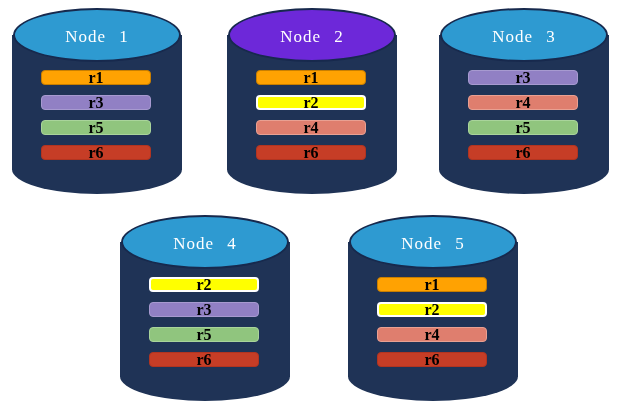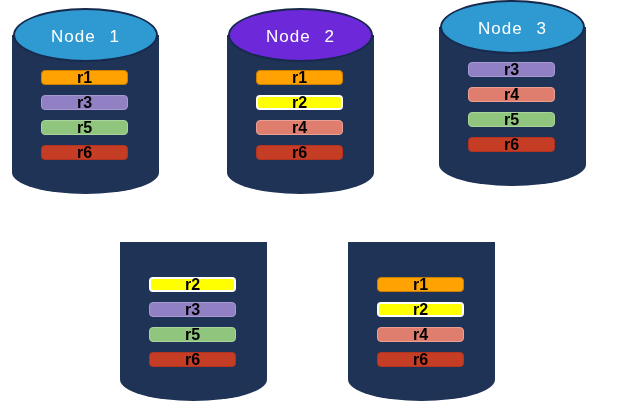--- a/index.html
+++ b/index.html
@@ -10,22 +10,23 @@
   }
   .canvas {
     position: relative;
     width: 636px;
     height: 408px;
     background: #FFFFFF;
     overflow: hidden;
   }
   .cylinder {
     position: absolute;
-    width: 147px;
+    width: 170px;
     height: 186px;
+    font-family: Liberation Serif, serif;
   }
   .cyl-body {
     position: absolute;
     left: 0; right: 0;
     top: 27px; bottom: 0;
     border-radius: 0 0 89px 89px / 0 0 26px 26px;
   }
   .cyl-top {
     position: absolute;
     left: 1px; right: 1px;
@@ -105,21 +106,21 @@
           <span style="color: rgb(0, 0, 0);">r2</span>
         </div>
         <div class="bar" style="background: rgb(223, 126, 110); border-color: rgb(233, 160, 146); border-width: 1px;">
           <span style="color: rgb(0, 0, 0);">r4</span>
         </div>
         <div class="bar" style="background: rgb(198, 61, 38); border-color: rgb(178, 52, 32); border-width: 1px;">
           <span style="color: rgb(0, 0, 0);">r6</span>
         </div>
       </div>
   </div>
-    <div class="cylinder" style="left: 439px; top: 0;">
+    <div class="cylinder" style="left: 439px; top: 8px;">
     <div class="cyl-body" style="background: rgb(31, 51, 86);"></div>
     <div class="cyl-top" style="background: rgb(46, 154, 209); border-color: rgb(23, 41, 77);">
       <span class="node-title" style="color: rgb(255, 255, 255);">Node 3</span>
     </div>
     <div class="bars">
         <div class="bar" style="background: rgb(145, 128, 196); border-color: rgb(167, 154, 208); border-width: 1px;">
           <span style="color: rgb(0, 0, 0);">r3</span>
         </div>
         <div class="bar" style="background: rgb(223, 126, 110); border-color: rgb(233, 160, 146); border-width: 1px;">
           <span style="color: rgb(0, 0, 0);">r4</span>
@@ -127,37 +128,43 @@
         <div class="bar" style="background: rgb(144, 197, 126); border-color: rgb(169, 212, 155); border-width: 1px;">
           <span style="color: rgb(0, 0, 0);">r5</span>
         </div>
         <div class="bar" style="background: rgb(198, 61, 38); border-color: rgb(178, 52, 32); border-width: 1px;">
           <span style="color: rgb(0, 0, 0);">r6</span>
         </div>
       </div>
   </div>
     <div class="cylinder" style="left: 120px; top: 215px;">
     <div class="cyl-body" style="background: rgb(31, 51, 86);"></div>
+    <div class="cyl-top" style="background: rgb(46, 154, 209); border-color: rgb(23, 41, 77);">
+      <span class="node-title" style="color: rgb(255, 255, 255);">Node 4</span>
+    </div>
     <div class="bars">
         <div class="bar" style="background: rgb(255, 255, 0); border-color: rgb(255, 255, 255); border-width: 2px;">
           <span style="color: rgb(0, 0, 0);">r2</span>
         </div>
         <div class="bar" style="background: rgb(145, 128, 196); border-color: rgb(167, 154, 208); border-width: 1px;">
           <span style="color: rgb(0, 0, 0);">r3</span>
         </div>
         <div class="bar" style="background: rgb(144, 197, 126); border-color: rgb(169, 212, 155); border-width: 1px;">
           <span style="color: rgb(0, 0, 0);">r5</span>
         </div>
         <div class="bar" style="background: rgb(198, 61, 38); border-color: rgb(178, 52, 32); border-width: 1px;">
           <span style="color: rgb(0, 0, 0);">r6</span>
         </div>
       </div>
   </div>
     <div class="cylinder" style="left: 348px; top: 215px;">
     <div class="cyl-body" style="background: rgb(31, 51, 86);"></div>
+    <div class="cyl-top" style="background: rgb(46, 154, 209); border-color: rgb(23, 41, 77);">
+      <span class="node-title" style="color: rgb(255, 255, 255);">Node 5</span>
+    </div>
     <div class="bars">
         <div class="bar" style="background: rgb(255, 162, 2); border-color: rgb(200, 126, 0); border-width: 1px;">
           <span style="color: rgb(0, 0, 0);">r1</span>
         </div>
         <div class="bar" style="background: rgb(255, 255, 0); border-color: rgb(255, 255, 255); border-width: 2px;">
           <span style="color: rgb(0, 0, 0);">r2</span>
         </div>
         <div class="bar" style="background: rgb(223, 126, 110); border-color: rgb(233, 160, 146); border-width: 1px;">
           <span style="color: rgb(0, 0, 0);">r4</span>
         </div>

